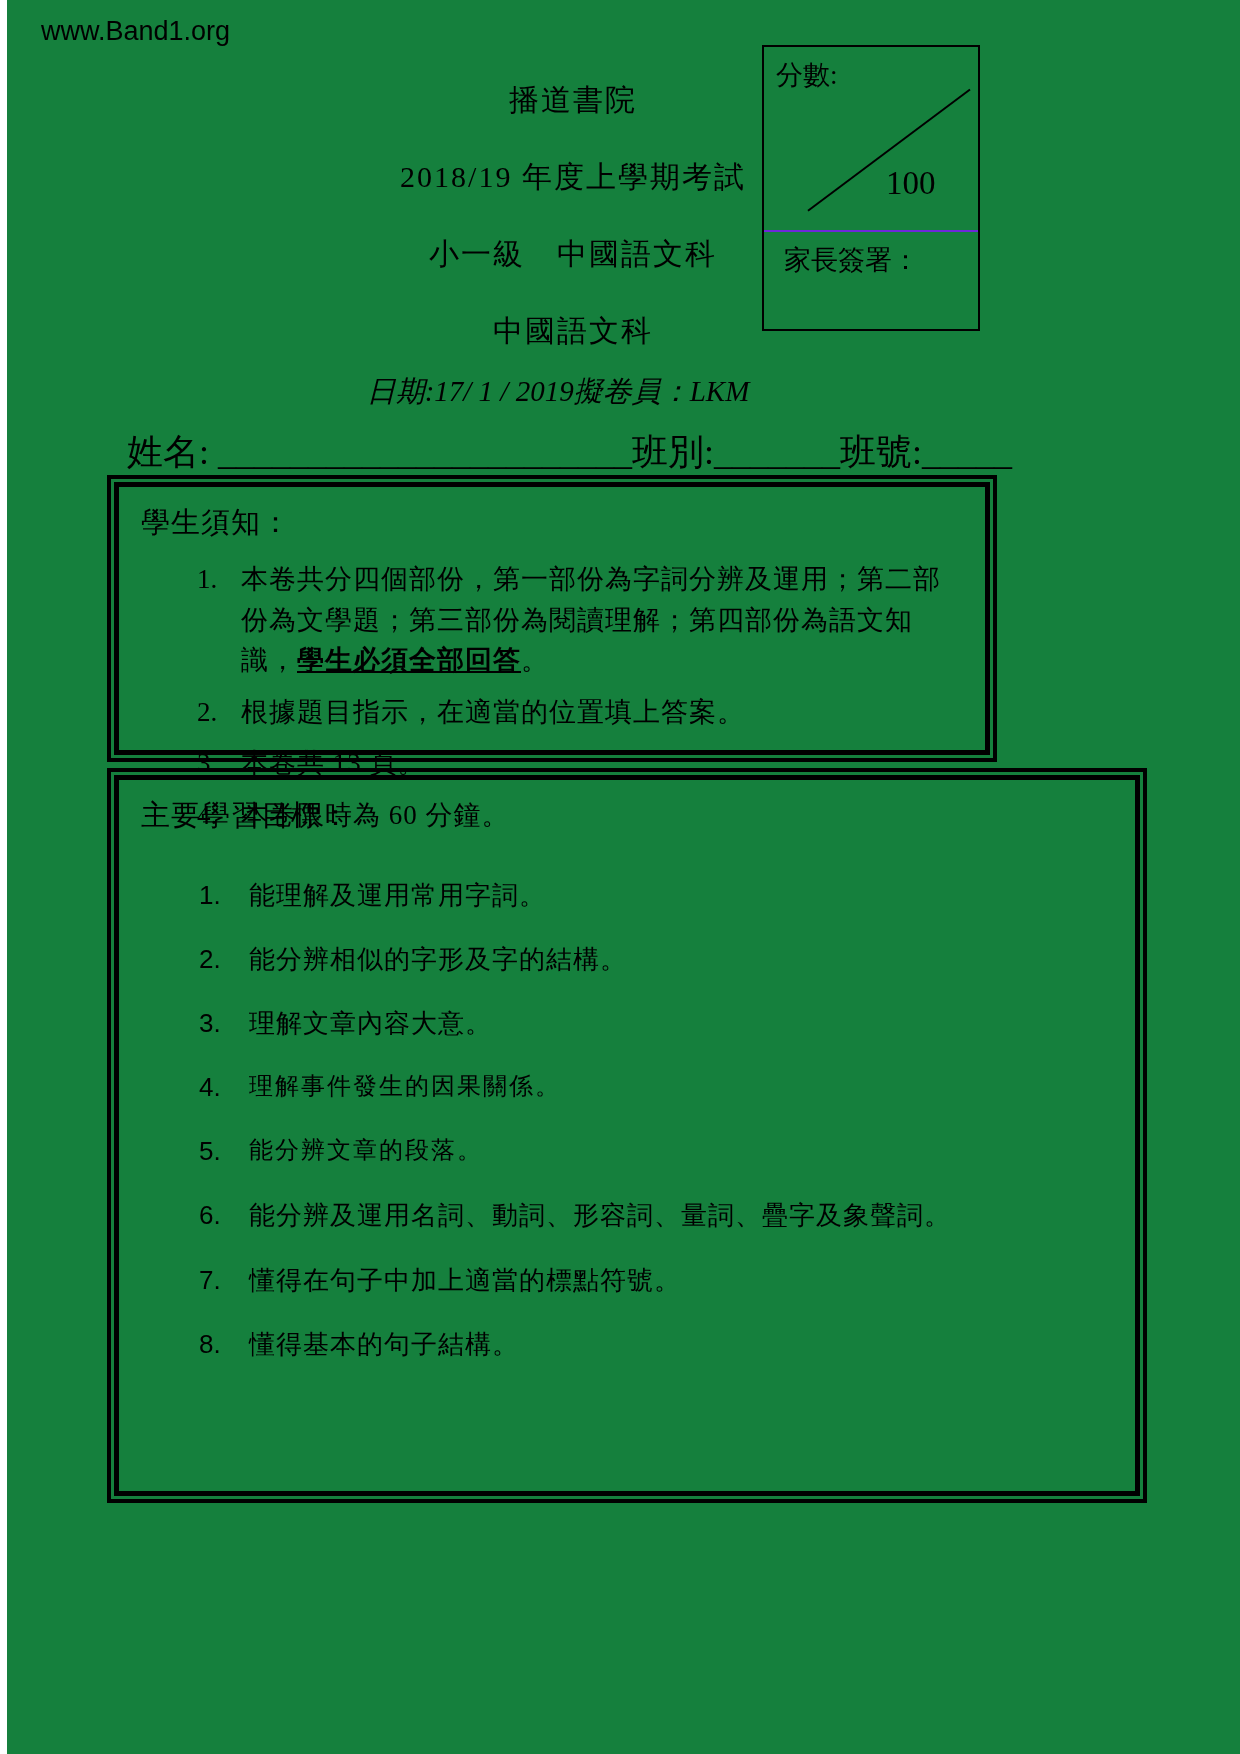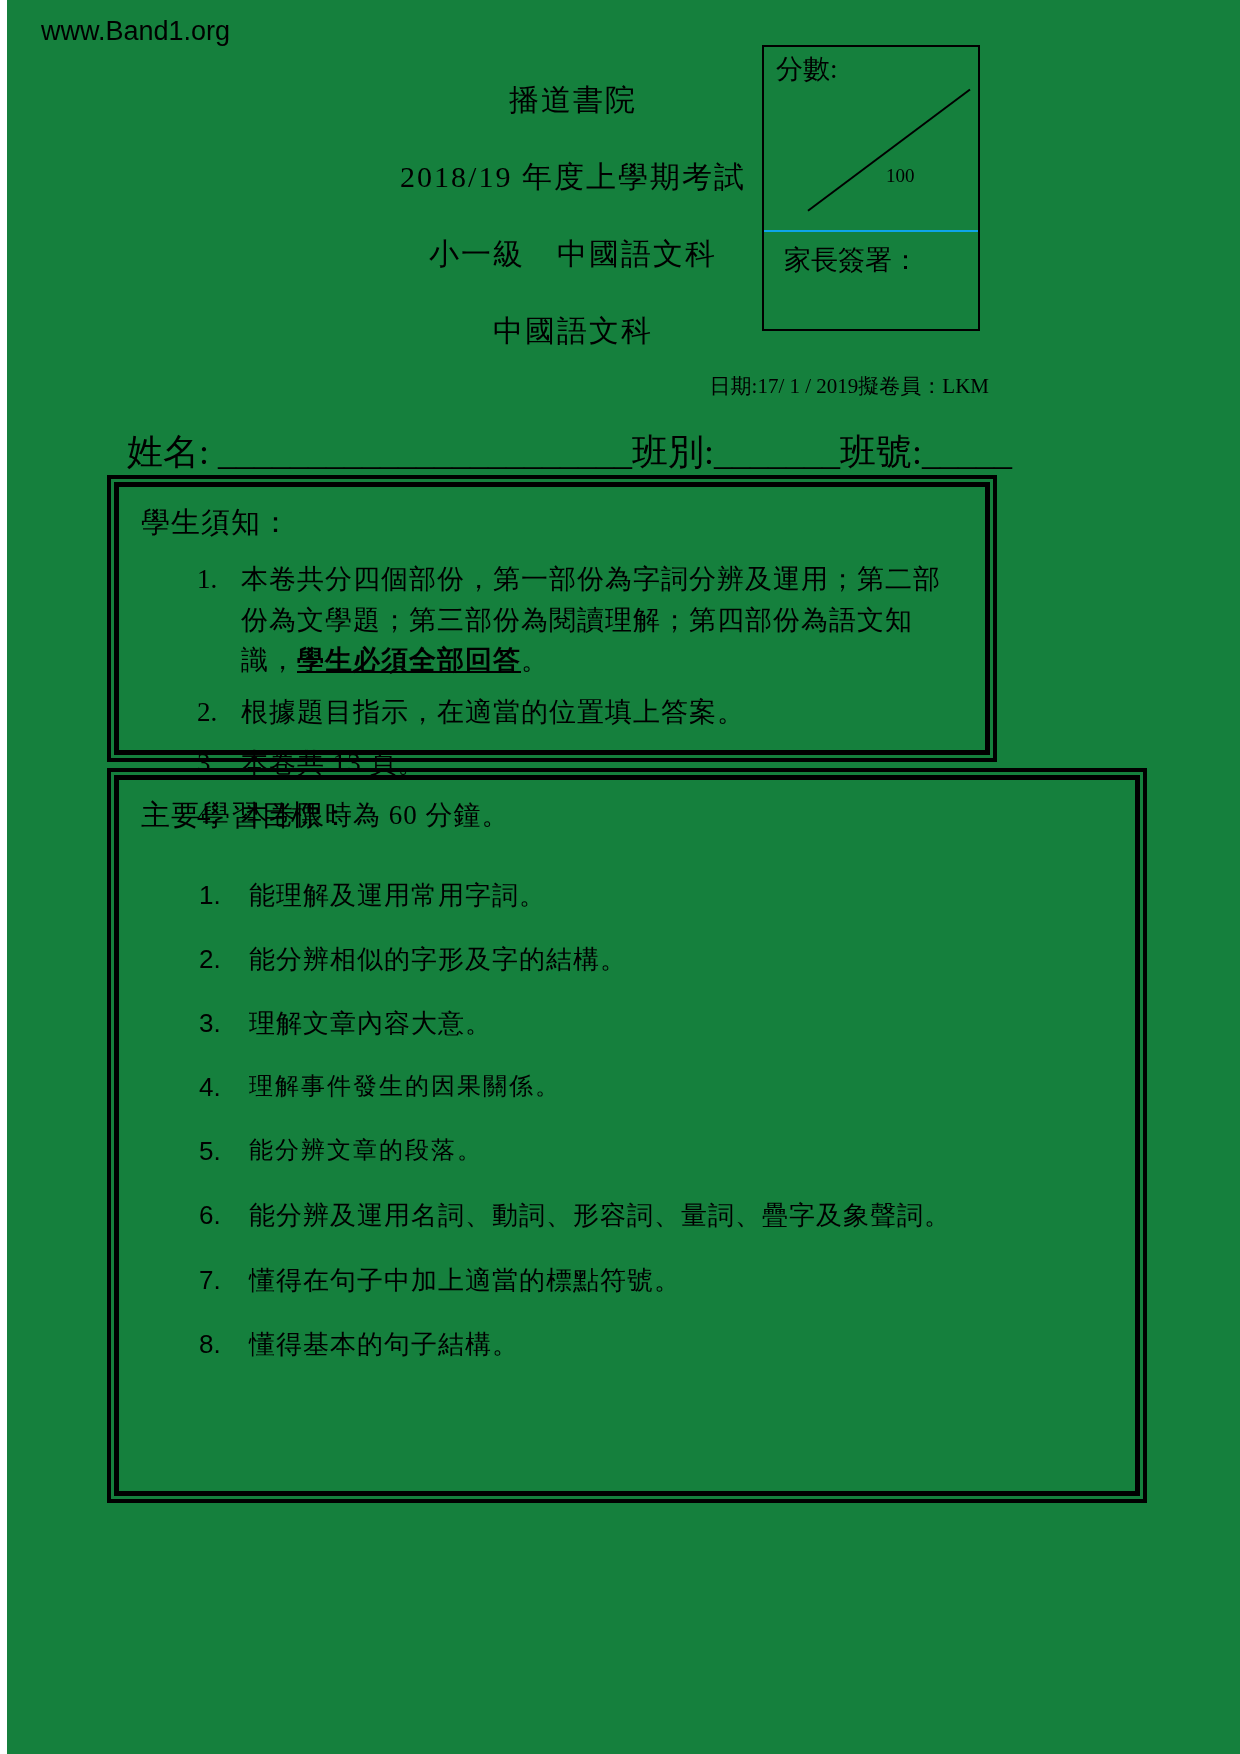--- a/index.html
+++ b/index.html
@@ -39,48 +39,49 @@
   .score-box {
     position:absolute;
     left:755px; top:45px;
     width:218px; height:286px;
     border:2px solid #000;
     box-sizing:border-box;
   }
   .score-top {
     position:relative;
     height:185px;
-    border-bottom:2px solid #0ea5e9;
-    box-sizing:border-box;
-    font-size:27px;
-    padding:4px 12px;
+    border-bottom:2px solid #6d28d9;
+    box-sizing:border-box;
+    font-size:27px;
+    padding:10px 12px;
   }
   .score-diag {
     position:absolute;
     left:0; top:0;
     width:100%; height:100%;
   }
   .score-total {
     position:absolute;
     left:122px; top:118px;
-    font-size:19px;
+    font-size:33px;
   }
   .score-bottom {
     padding:10px 20px;
     font-size:27px;
   }
 
   .date-row {
     position:absolute;
     top:372px; left:120px;
     width:862px;
     display:flex;
-    justify-content:flex-end;
-    font-size:21px;
+    justify-content:center;
+    font-size:29px;
     white-space:nowrap;
+    font-style:italic;
   }
   .name-row {
     position:absolute;
     top:428px; left:120px;
     width:862px;
     display:flex;
     justify-content:space-between;
     font-size:36px;
     white-space:nowrap;
   }

